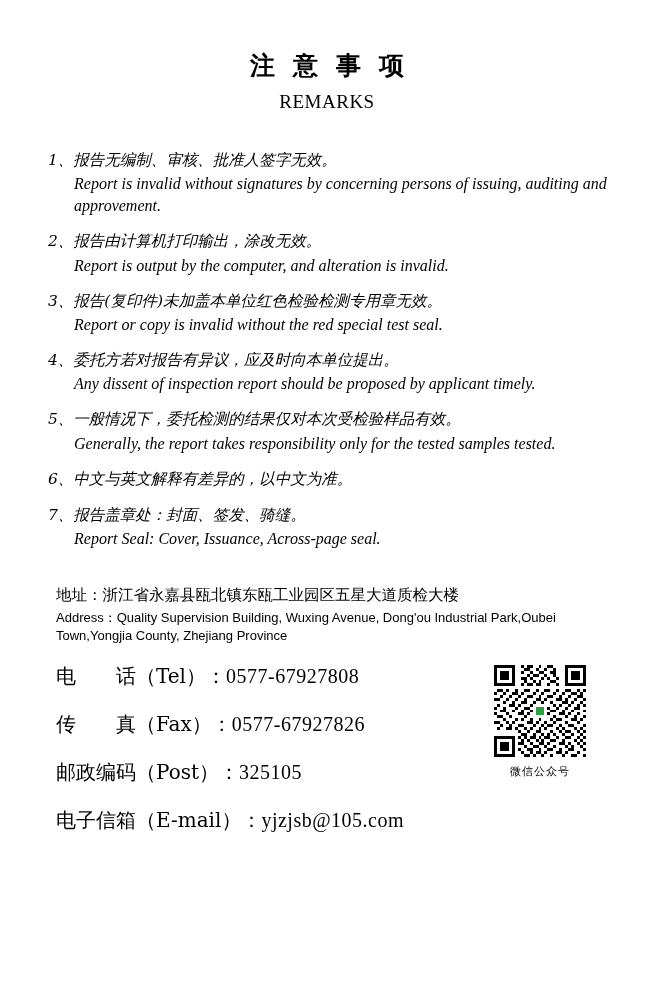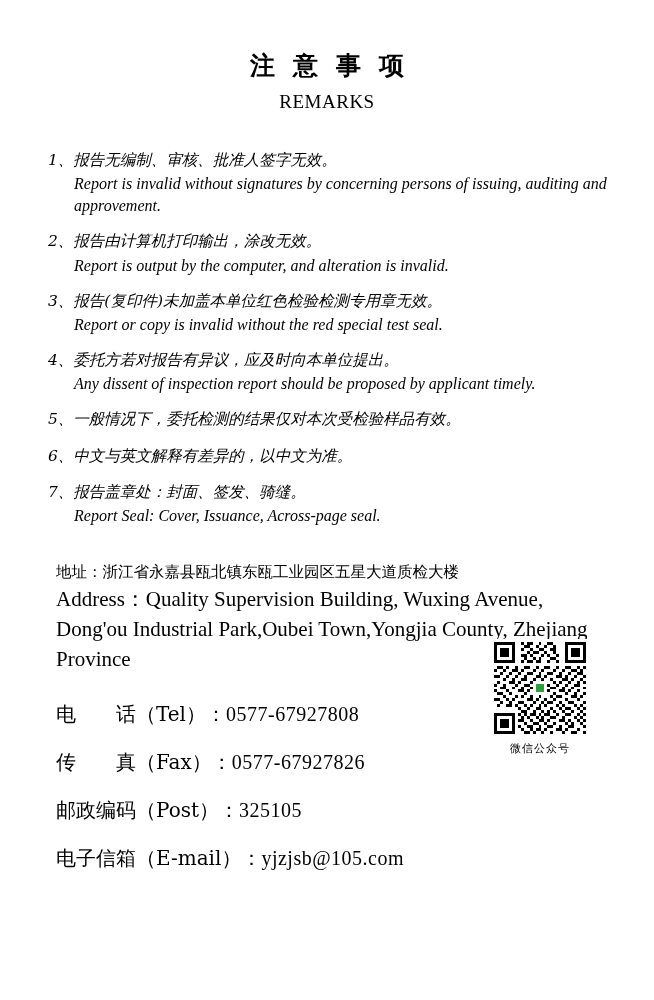--- a/index.html
+++ b/index.html
@@ -65,25 +65,25 @@
     padding-left: 16px;
     position: relative;
   }
   .addr-cn {
     font-family: "DejaVu Serif", serif;
     font-size: 15.5px;
     line-height: 1.5;
     margin-bottom: 1px;
   }
   .addr-en {
-    font-family: Liberation Serif, serif;
-    font-size: 21px;
+    font-family: Liberation Sans, sans-serif;
+    font-size: 13px;
     line-height: 1.42;
     max-width: 565px;
-    margin-bottom: 24px;
+    margin-bottom: 16px;
   }
   .contact-row {
     font-family: "DejaVu Serif", serif;
     font-size: 20px;
     line-height: 1.5;
     margin-bottom: 18px;
   }
   .qr-block {
     position: absolute;
     right: 22px;
@@ -133,20 +133,21 @@
       <div class="remark-en">Report or copy is invalid without the red special test seal.</div>
     </div>
 
     <div class="remark-item">
       <div class="remark-cn">4、委托方若对报告有异议，应及时向本单位提出。</div>
       <div class="remark-en">Any dissent of inspection report should be proposed by applicant timely.</div>
     </div>
 
     <div class="remark-item">
       <div class="remark-cn">5、一般情况下，委托检测的结果仅对本次受检验样品有效。</div>
+      <div class="remark-en">Generally, the report takes responsibility only for the tested samples tested.</div>
     </div>
 
     <div class="remark-item">
       <div class="remark-cn">6、中文与英文解释有差异的，以中文为准。</div>
     </div>
 
     <div class="remark-item">
       <div class="remark-cn">7、报告盖章处：封面、签发、骑缝。</div>
       <div class="remark-en">Report Seal: Cover, Issuance, Across-page seal.</div>
     </div>

